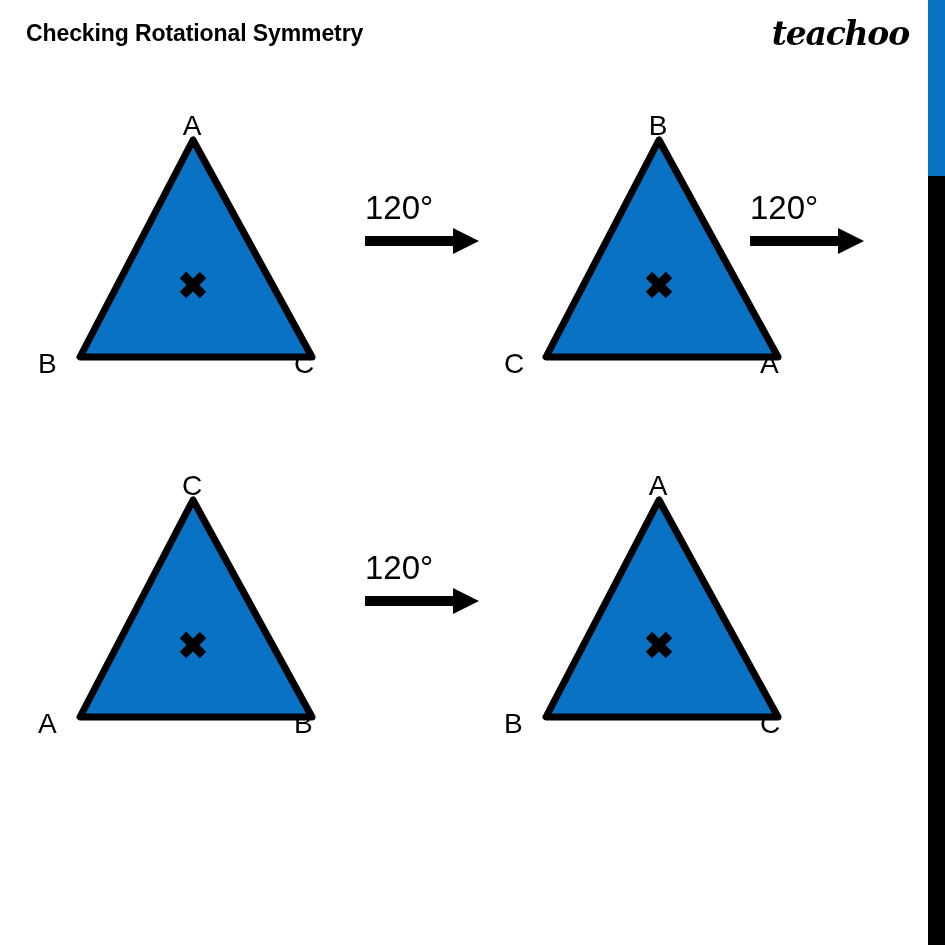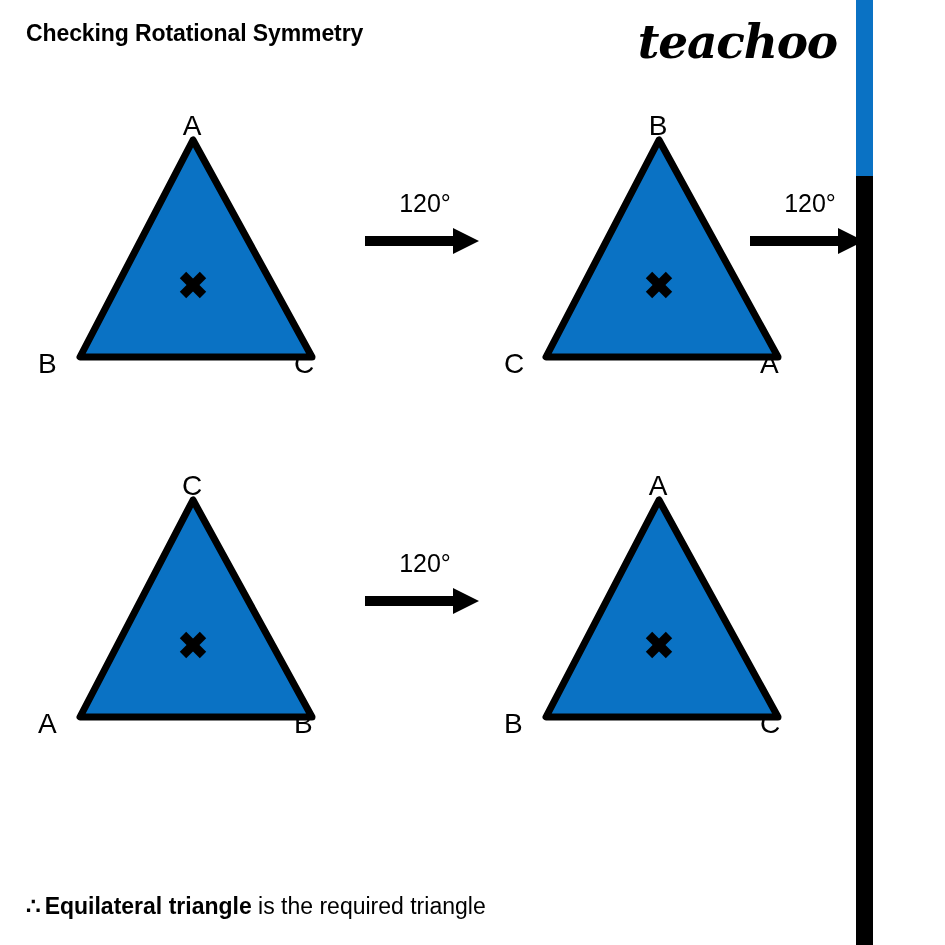--- a/index.html
+++ b/index.html
@@ -12,21 +12,21 @@
     height: 945px;
     overflow: hidden;
     font-family: "Liberation Sans", sans-serif;
     color: #000000;
     position: relative;
   }
 
   #page {
     position: absolute;
     left: 0; top: 0;
-    width: 873px;
+    width: 945px;
     height: 945px;
     background: #ffffff;
   }
 
   
   .edge-bar {
     position: absolute;
     right: 0;
     width: 17px;
   }
@@ -49,21 +49,21 @@
     font-size: 23px;
     font-weight: bold;
     letter-spacing: -0.1px;
     white-space: nowrap;
   }
   .brand-logo {
     position: absolute;
     right: 36px;
     top: 14px;
     font-family: "DejaVu Serif", serif;
-    font-size: 47px;
+    font-size: 33px;
     font-weight: bold;
     font-style: italic;
     letter-spacing: -1.2px;
     white-space: nowrap;
     text-align: right;
   }
 
   
   .figure {
     position: absolute;
@@ -102,22 +102,21 @@
   .rot-arrow {
     position: absolute;
     width: 120px;
     height: 72px;
   }
   .rot-arrow .deg {
     position: absolute;
     top: 0;
     left: 0;
     width: 120px;
-    text-align: center;
-    font-size: 25px;
+    font-size: 33px;
     line-height: 1.1;
     white-space: nowrap;
   }
   .rot-arrow svg {
     position: absolute;
     left: 0;
     top: 38px;
   }
 
   
@@ -214,17 +213,14 @@
         <line x1="141" y1="163" x2="161" y2="183"></line>
         <line x1="161" y1="163" x2="141" y2="183"></line>
       </g>
     </svg>
     <span class="vertex-label apex">A</span>
     <span class="vertex-label bl">B</span>
     <span class="vertex-label br">C</span>
   </div>
 
 
-  <div class="conclusion line2">
-    <span class="therefore">∴</span><span class="b">Equilateral triangle</span><span> is the required triangle</span>
-  </div>
 
 </div>
 
 </body></html>

